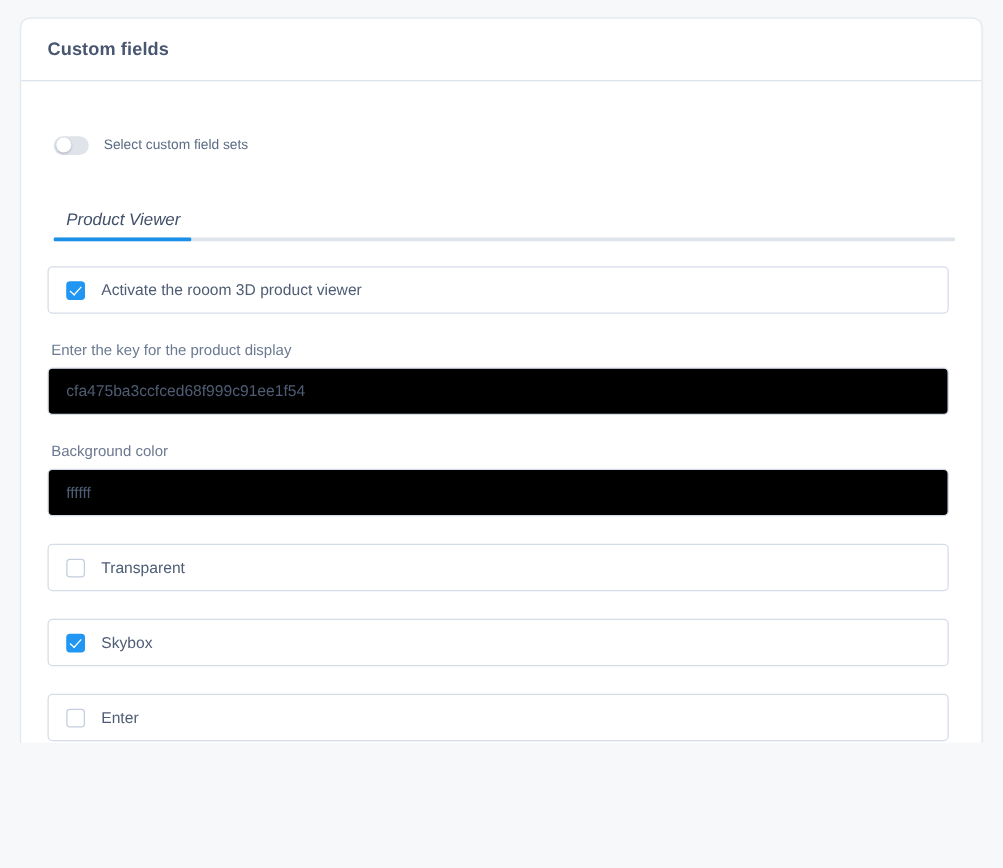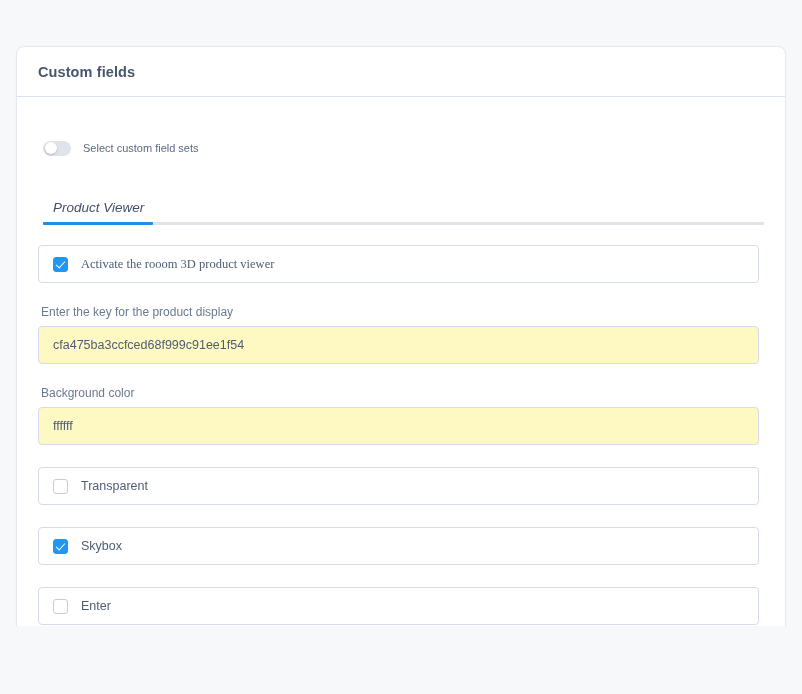--- a/index.html
+++ b/index.html
@@ -13,21 +13,20 @@
     background: #f7f8fa;
     font-family: "Liberation Sans", sans-serif;
     -webkit-font-smoothing: antialiased;
   }
 
   .page {
     position: relative;
     width: 802px;
     height: 594px;
     overflow: hidden;
-    margin-top: 32px;
   }
 
   
   .card {
     position: absolute;
     left: 16px;
     top: 14px;
     width: 770px;
     min-height: 700px;
     background: #ffffff;
@@ -129,21 +128,21 @@
   .field-label {
     font-size: 12px;
     color: #6b7a91;
     margin: 0 0 7px 3px;
   }
   .text-input {
     width: 721px;
     height: 38px;
     border: 1px solid #d5dce7;
     border-radius: 4px;
-    background: #fef9c3;
+    background: #000000;
     font-family: "Liberation Sans", sans-serif;
     font-size: 12.5px;
     color: #4f5d74;
     padding: 0 14px;
     outline: none;
   }
   .text-input::placeholder {
     color: #aeb8c7;
   }
 
@@ -153,21 +152,21 @@
     min-height: 38px;
     border: 1px solid #d5dce7;
     border-radius: 4px;
     background: #ffffff;
     display: flex;
     align-items: center;
     padding: 0 14px;
     margin-top: 22px;
     cursor: pointer;
   }
-  .check-box-row.first { margin-top: 20px; font-family: Liberation Serif, serif; }
+  .check-box-row.first { margin-top: 20px; }
 
   .cb {
     width: 15px;
     height: 15px;
     border-radius: 3px;
     flex: 0 0 auto;
     position: relative;
     border: 1px solid #c3cdde;
     background: #ffffff;
   }

